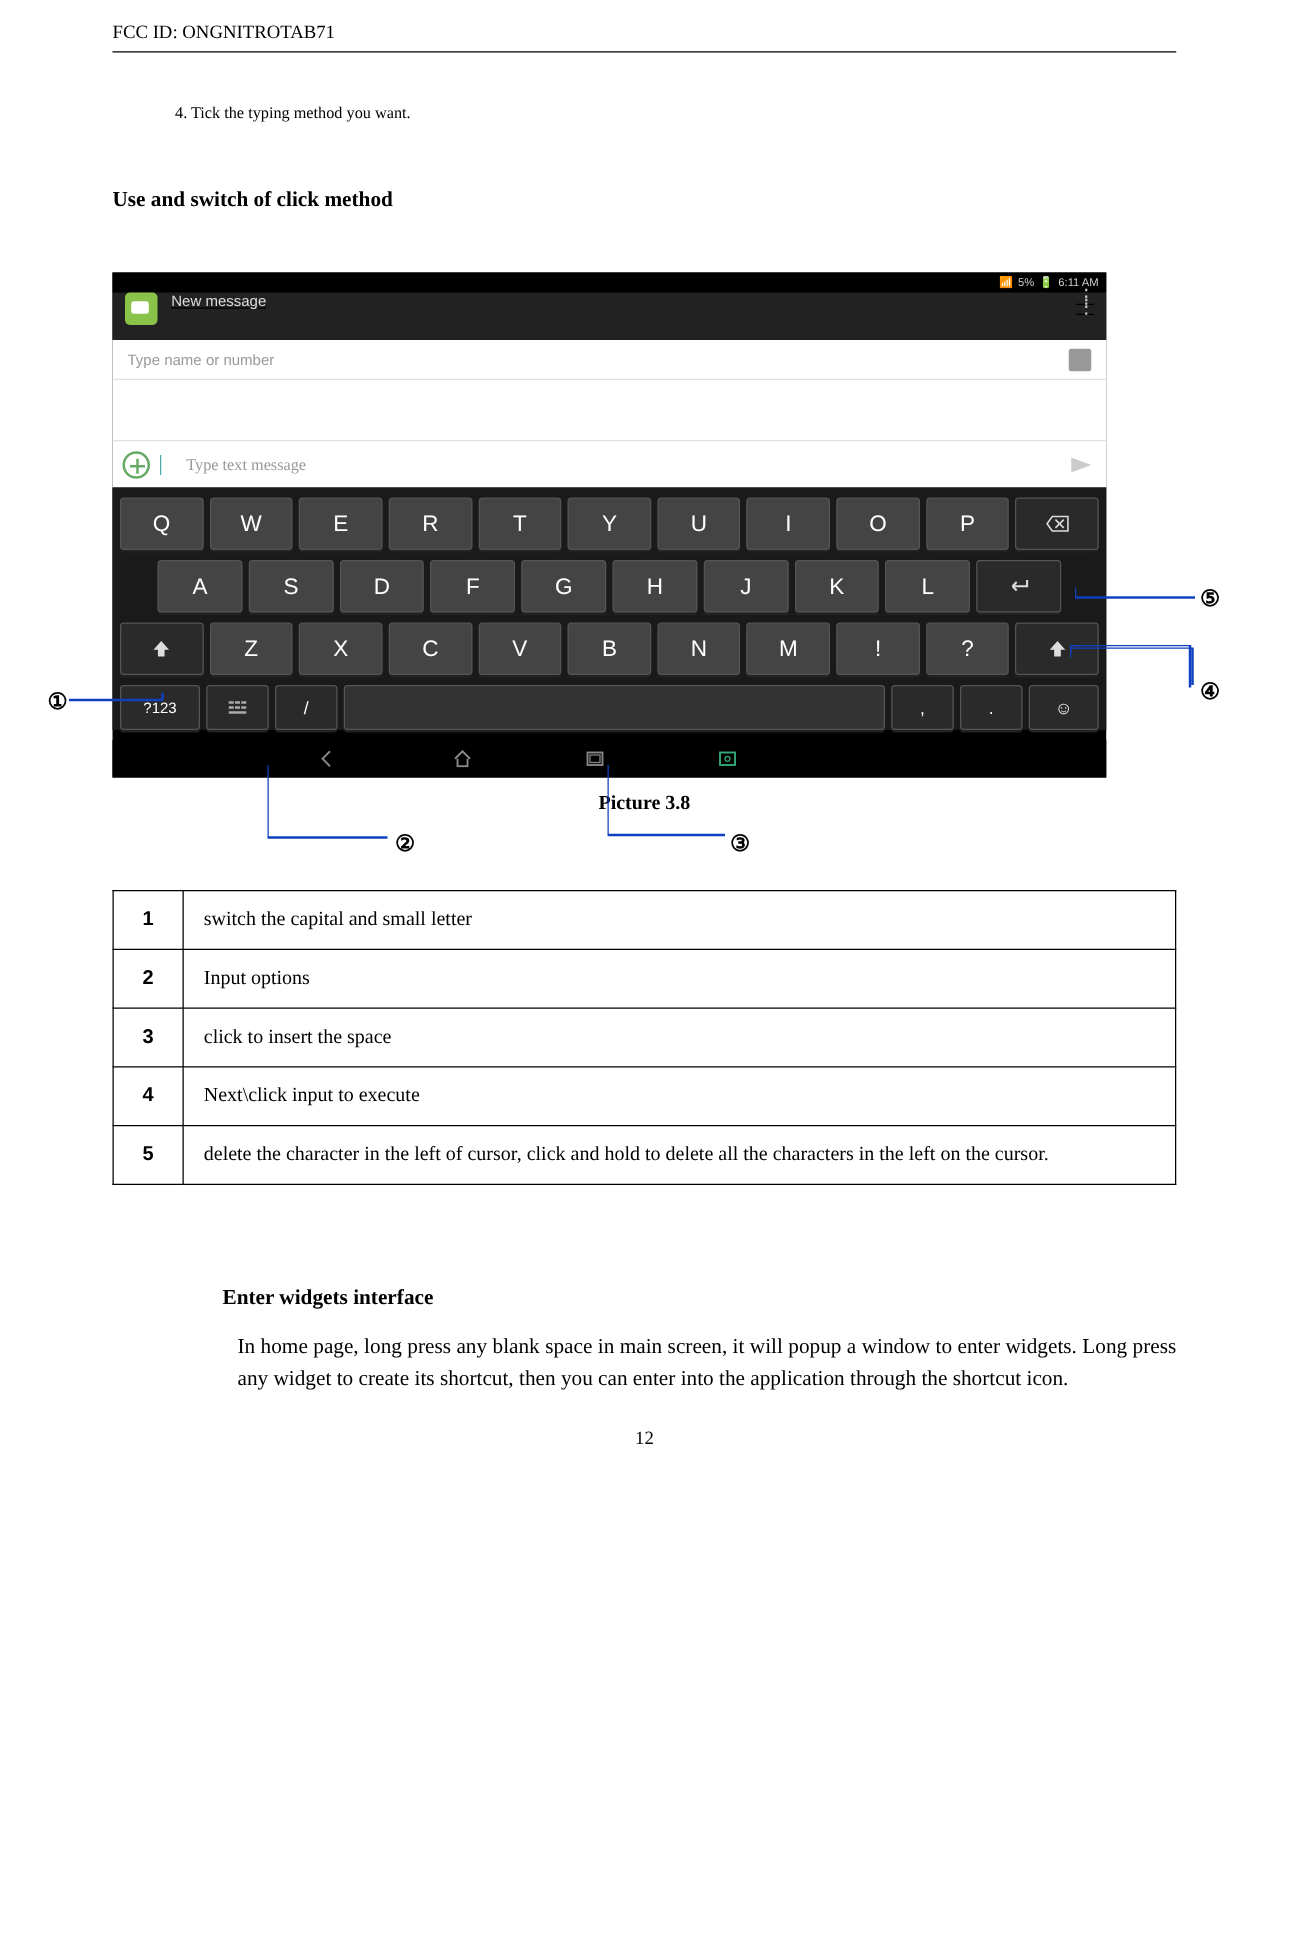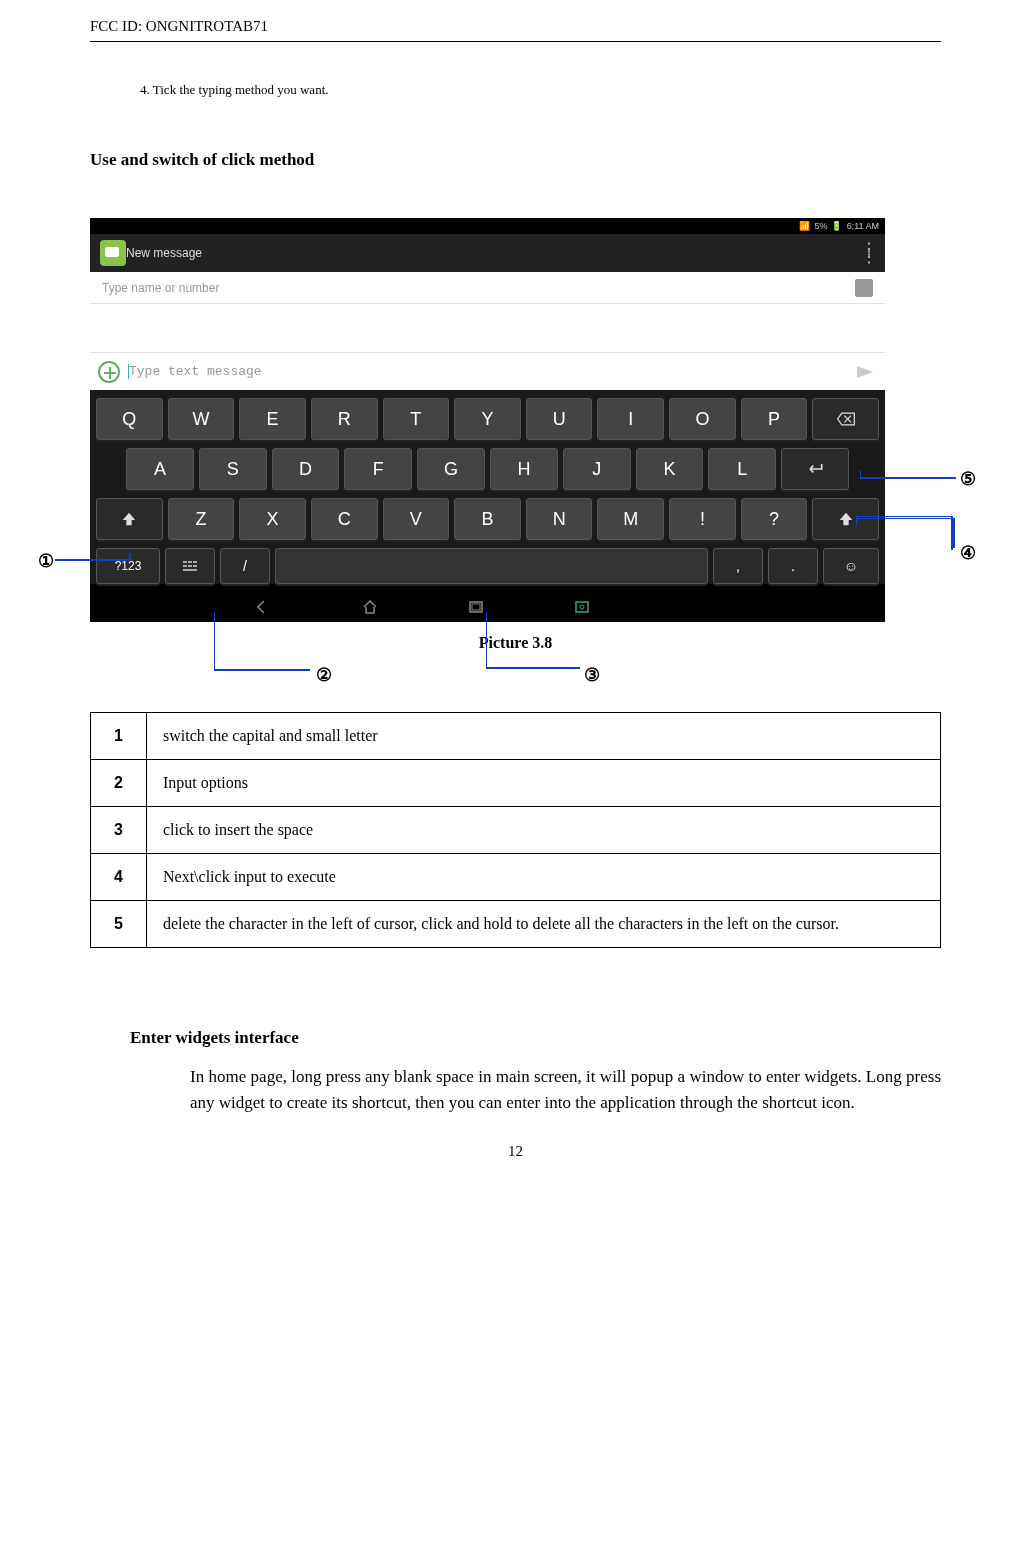--- a/index.html
+++ b/index.html
@@ -50,23 +50,24 @@
       gap: 4px;
       padding: 0 6px;
       color: #ccc;
       font-family: Arial, sans-serif;
       font-size: 9px;
     }
     .app-bar {
       height: 38px;
       background: #222;
       display: flex;
-      align-items: center;
+      align-items: flex-start;
       padding: 0 10px;
-      gap: 0;
+      gap: 11px;
+      text-decoration: underline;
     }
     .msg-icon {
       width: 26px; height: 26px;
       background: #8bc34a;
       border-radius: 4px;
       position: relative;
     }
     .msg-icon::after {
       content: "";
       position: absolute;
@@ -127,25 +128,25 @@
     }
     .add-icon::before, .add-icon::after {
       content: "";
       position: absolute;
       background: #6a6;
     }
     .add-icon::before { left: 9px; top: 4px; width: 2px; height: 12px; }
     .add-icon::after { left: 4px; top: 9px; width: 12px; height: 2px; }
     .compose-placeholder {
       color: #999;
-      font-family: Liberation Mono, monospace;
+      font-family: Liberation Serif, serif;
       font-size: 13px;
       flex: 1;
       border-left: 1.5px solid #4aa;
-      padding-left: 0;
+      padding-left: 20px;
     }
     .send-icon {
       width: 0; height: 0;
       border-left: 16px solid #ccc;
       border-top: 6px solid transparent;
       border-bottom: 6px solid transparent;
       margin-right: 4px;
     }
     .keyboard {
       background: #1a1a1a;
@@ -226,21 +227,21 @@
       text-justify: inter-word;
     }
     .section-heading {
       font-size: 26px;
       font-weight: bold;
       margin-bottom: 36px;
     }
     .sub-heading {
       font-weight: bold;
       font-size: 17px;
-      margin-left: 40px;
+      margin-left: 88px;
       margin-bottom: 16px;
     }
     .body-para {
       font-size: 17px;
       margin-left: 100px;
       margin-right: 0;
       line-height: 1.5;
       text-align: justify;
     }
     .page-number {

